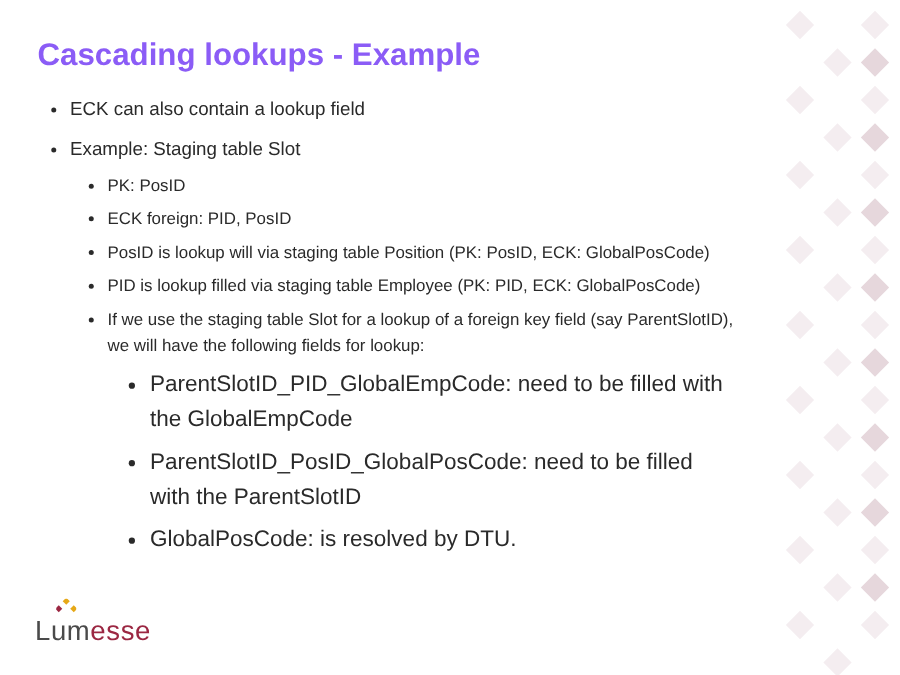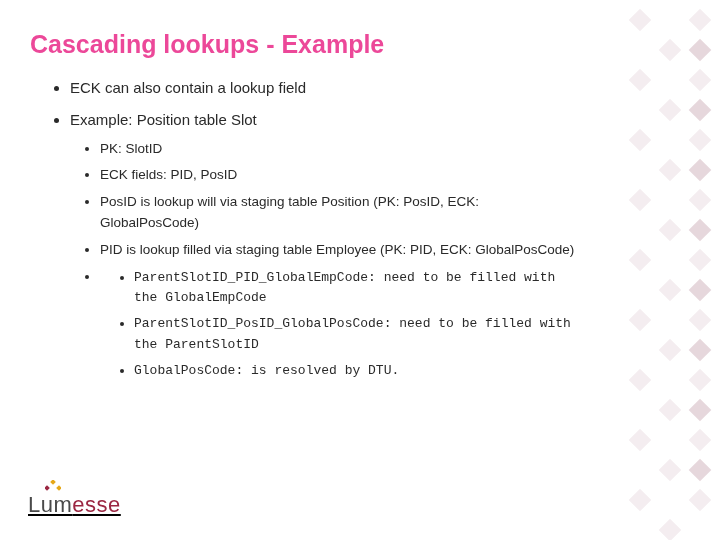--- a/index.html
+++ b/index.html
@@ -23,26 +23,26 @@
   }
   .slide {
     position: absolute;
     left: 30px;
     top: 30px;
     width: 560px;
   }
   .title {
     font-size: 25px;
     font-weight: 600;
-    color: #ec4899;
+    color: #8b5cf6;
     margin-bottom: 18px;
   }
   ul.l1 {
     list-style: disc;
-    margin: 14px;
+    margin: 0;
     padding-left: 26px;
     color: #333;
   }
   ul.l1 > li {
     font-size: 15px;
     line-height: 1.45;
     margin-bottom: 10px;
     color: #2a2a2a;
   }
   ul.l2 {
@@ -55,34 +55,32 @@
     line-height: 1.55;
     margin-bottom: 6px;
     color: #2a2a2a;
   }
   ul.l3 {
     list-style: disc;
     margin: 6px 0 0 0;
     padding-left: 34px;
   }
   ul.l3 > li {
-    font-size: 13px;
+    font-size: 18px;
     line-height: 1.55;
     margin-bottom: 6px;
     color: #2a2a2a;
-    font-family: Liberation Mono, monospace;
   }
   .logo-wrap {
     position: absolute;
     left: 28px;
     bottom: 22px;
     display: flex;
     align-items: flex-end;
     gap: 2px;
-    text-decoration: underline;
   }
   .logo-text {
     font-size: 22px;
     font-weight: 400;
     color: #4a4a4a;
     letter-spacing: 0.5px;
     font-family: "Segoe UI", Arial, sans-serif;
   }
   .logo-text .lum {
     color: #4a4a4a;
@@ -147,27 +145,28 @@
     </g>
   </svg>
 </div>
 
 <div class="slide">
   <div class="title">Cascading lookups - Example</div>
 
   <ul class="l1">
     <li>ECK can also contain a lookup field</li>
     <li>
-      <span>Example: Position table Slot</span>
+      <span>Example: Staging table Slot</span>
       <ul class="l2">
-        <li>PK: SlotID</li>
-        <li>ECK fields: PID, PosID</li>
+        <li>PK: PosID</li>
+        <li>ECK foreign: PID, PosID</li>
         <li>PosID is lookup will via staging table Position (PK: PosID, ECK: GlobalPosCode)</li>
         <li>PID is lookup filled via staging table Employee (PK: PID, ECK: GlobalPosCode)</li>
         <li>
+          <span>If we use the staging table Slot for a lookup of a foreign key field (say ParentSlotID), we will have the following fields for lookup:</span>
           <ul class="l3">
             <li>ParentSlotID_PID_GlobalEmpCode: need to be filled with the GlobalEmpCode</li>
             <li>ParentSlotID_PosID_GlobalPosCode: need to be filled with the ParentSlotID</li>
             <li>GlobalPosCode: is resolved by DTU.</li>
           </ul>
         </li>
       </ul>
     </li>
   </ul>
 </div>

